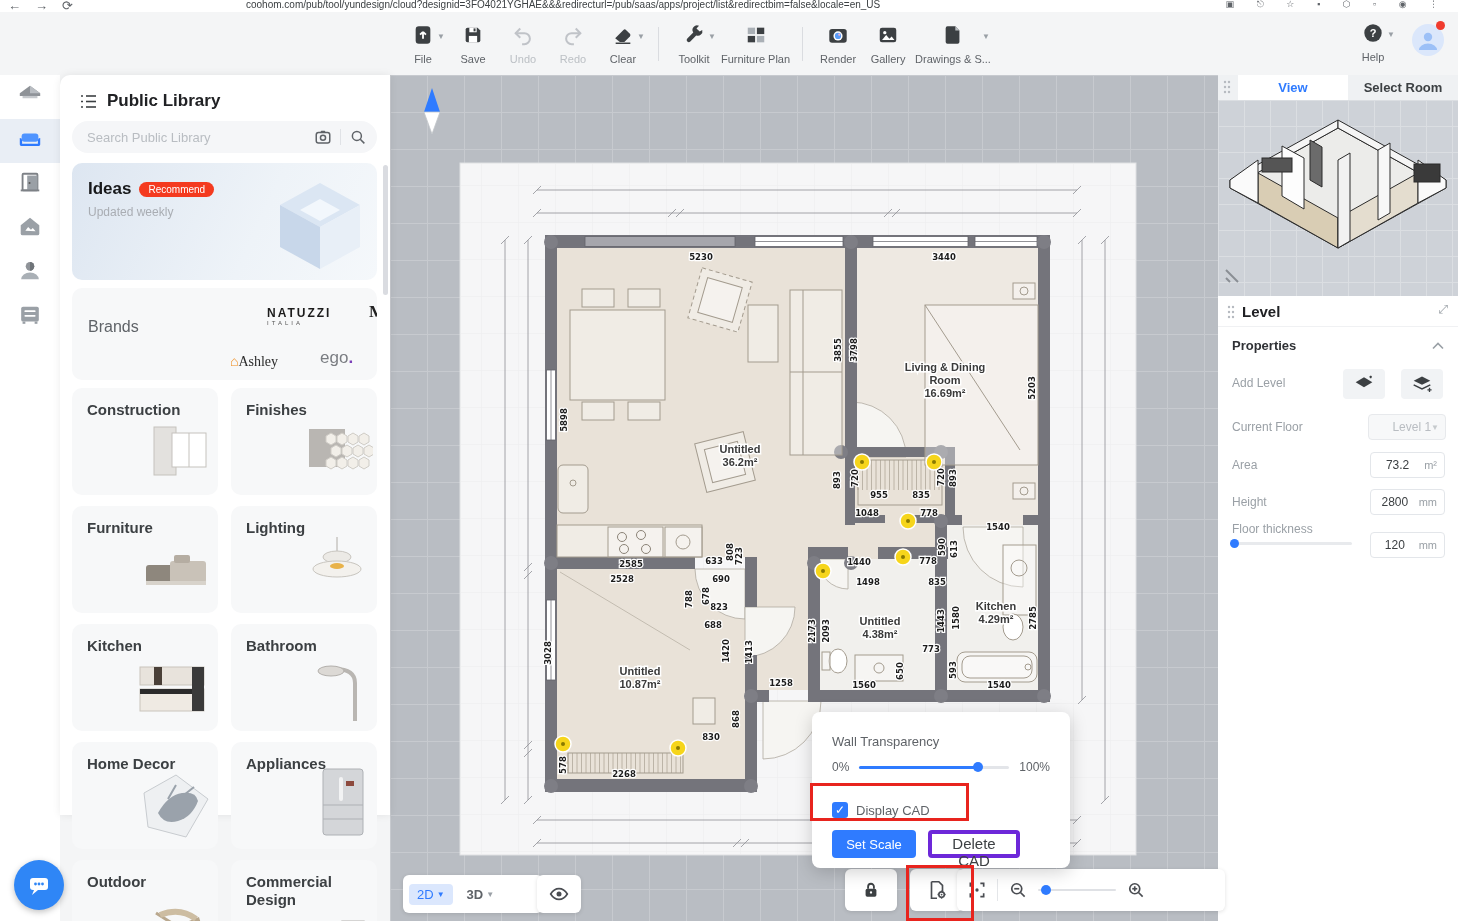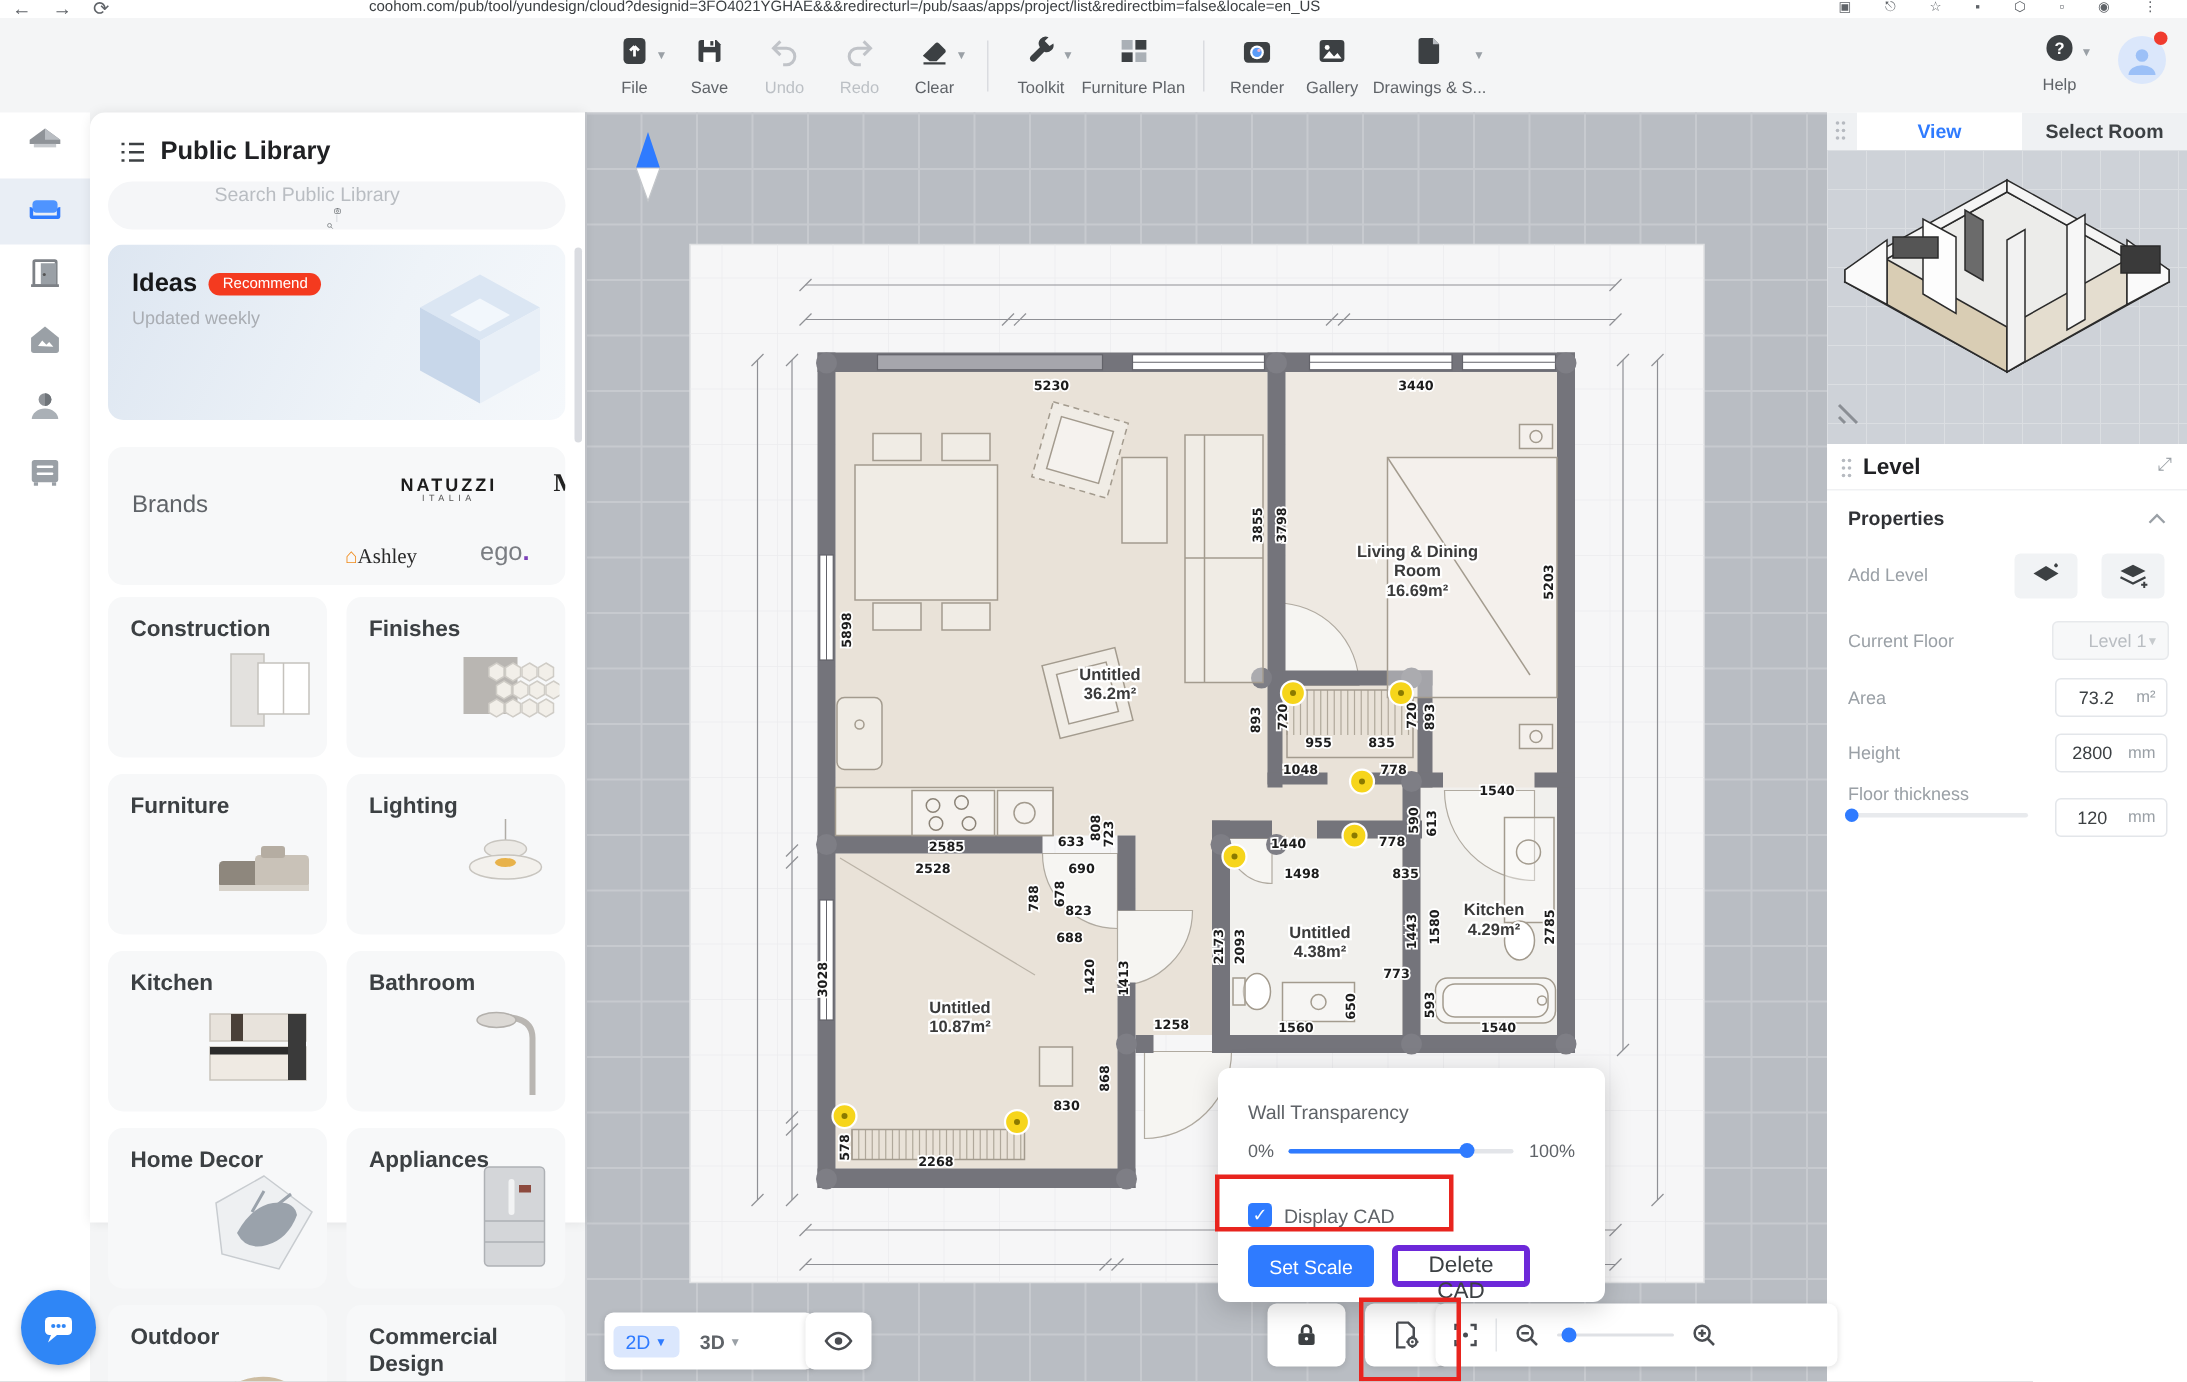--- a/index.html
+++ b/index.html
@@ -24,33 +24,33 @@
   #avatar svg{position:absolute;left:4px;top:4px;}
   
   #rail{left:0;top:75px;width:60px;height:846px;background:#fff;z-index:5;}
   .railitem{width:60px;height:44px;display:flex;align-items:center;justify-content:center;cursor:pointer;}
   .railitem.active{background:#e9eef5;}
   #chat-fab{left:14px;top:860px;width:50px;height:50px;border-radius:50%;background:#2f86f6;box-shadow:0 2px 6px rgba(0,0,0,.25);display:flex;align-items:center;justify-content:center;z-index:30;}
   
   #library{left:60px;top:75px;width:330px;height:740px;background:#fff;border-radius:10px 0 0 0;box-shadow:0 0 8px rgba(0,0,0,.08);z-index:6;}
   #lib-header{position:absolute;left:20px;top:16px;display:flex;align-items:center;gap:10px;}
   #lib-title{font-size:17px;font-weight:bold;color:#202124;}
-  #searchbar{position:absolute;left:12px;top:46px;width:305px;height:32px;background:#f5f6f8;border-radius:16px;display:flex;align-items:center;flex-direction:column;}
+  #searchbar{position:absolute;left:12px;top:46px;width:305px;height:32px;background:#f5f6f8;border-radius:16px;display:flex;align-items:center;}
   #searchbar input{flex:1;border:0;background:transparent;outline:none;font-size:13px;color:#3c4043;padding-left:15px;font-family:"Liberation Sans",sans-serif;}
   #searchbar input::placeholder{color:#b9bdc2;}
   #searchbar .sdiv{width:1px;height:16px;background:#e0e2e6;margin:0 8px;}
   #lib-scroll{position:absolute;left:12px;top:88px;width:305px;height:758px;overflow:hidden;}
-  #ideas-card{position:relative;width:305px;height:117px;border-radius:10px;background:linear-gradient(115deg,#dde6f1,#eef3f8 60%,#f5f8fb);margin-bottom:18px;overflow:hidden;cursor:pointer;}
+  #ideas-card{position:relative;width:305px;height:117px;border-radius:10px;background:linear-gradient(115deg,#dde6f1,#eef3f8 60%,#f5f8fb);margin-bottom:8px;overflow:hidden;cursor:pointer;}
   #ideas-title-row{position:absolute;left:16px;top:16px;display:flex;align-items:center;gap:8px;}
   #ideas-title{font-size:17px;font-weight:bold;color:#17181a;}
   #ideas-badge{background:#f43a1f;color:#fff;font-size:10px;font-weight:normal;padding:2px 9px;border-radius:9px;}
   #ideas-sub{position:absolute;left:16px;top:42px;font-size:12px;color:#a9adb3;}
   #brands-card{position:relative;width:305px;height:92px;border-radius:10px;background:#f7f8f9;margin-bottom:8px;overflow:hidden;cursor:pointer;}
   #brands-title{position:absolute;left:16px;top:30px;font-size:16px;color:#5f6368;}
-  .brand-natuzzi{position:absolute;left:195px;top:18px;font-size:12px;font-weight:bold;letter-spacing:2px;color:#1c1c1c;text-align:center;}
+  .brand-natuzzi{position:absolute;left:195px;top:18px;font-size:12px;font-weight:bold;letter-spacing:2px;color:#1c1c1c;}
   .brand-natuzzi small{display:block;font-size:6px;letter-spacing:3px;font-weight:normal;color:#555;}
   .brand-mi{position:absolute;left:297px;top:14px;font-size:17px;font-weight:bold;color:#222;font-family:"Liberation Serif",serif;}
   .brand-ashley{position:absolute;left:158px;top:66px;font-size:14px;color:#2a2a2a;font-family:"Liberation Serif",serif;}
   .brand-ashley .hs{color:#f08c1e;font-weight:bold;}
   .brand-ego{position:absolute;left:248px;top:60px;font-size:17px;color:#7a7d82;}
   .brand-ego b{color:#7b3fb8;}
   #category-grid{display:flex;flex-wrap:wrap;gap:11px 13px;}
   .cat-card{position:relative;width:146px;height:107px;background:#f7f8f9;border-radius:10px;overflow:hidden;cursor:pointer;}
   .cat-label{position:absolute;left:15px;top:13px;font-size:15px;font-weight:bold;color:#3c4043;line-height:18px;width:100px;}
   .cat-img{position:absolute;right:4px;bottom:2px;}

